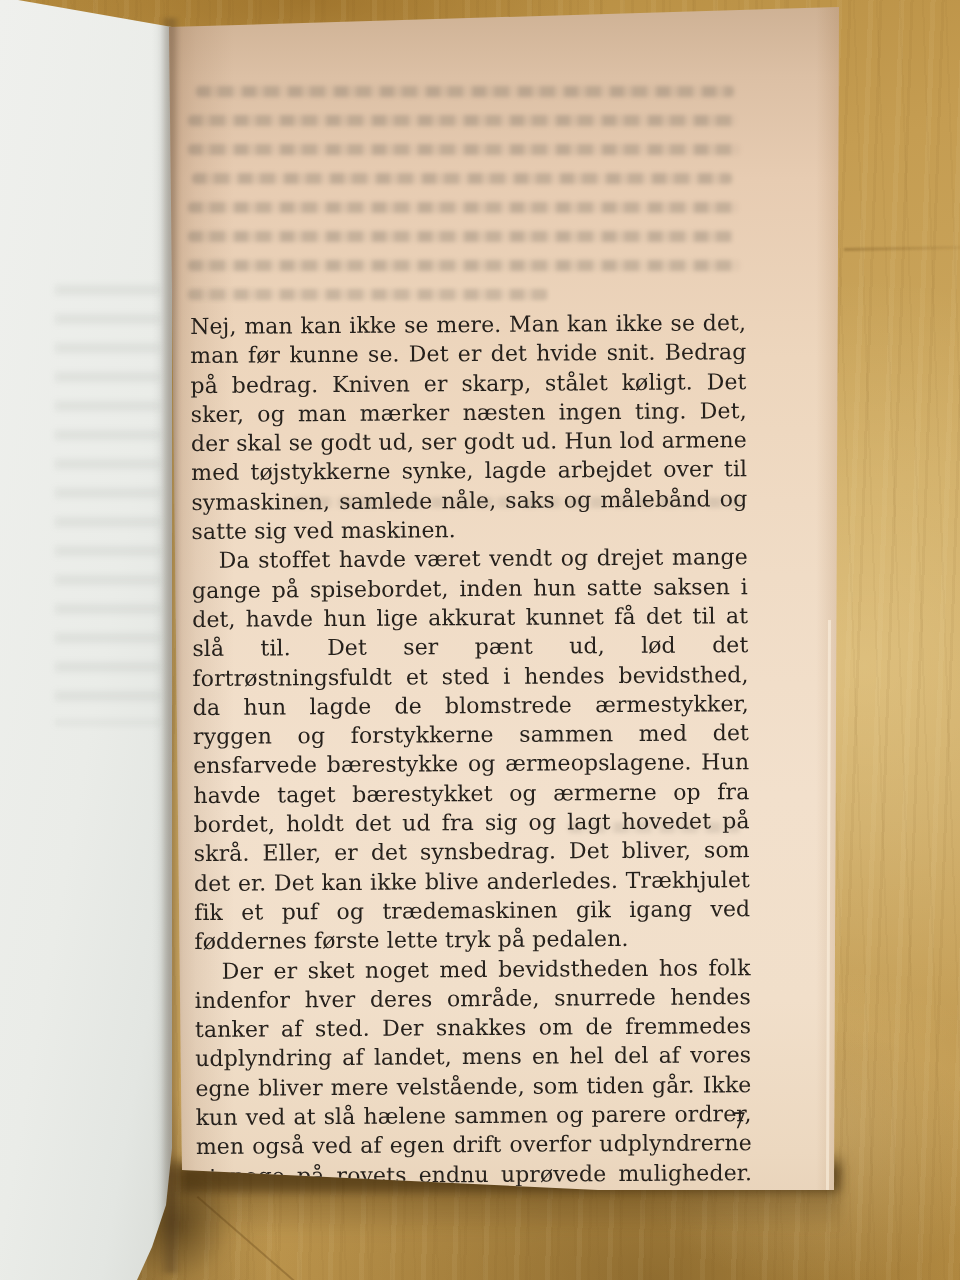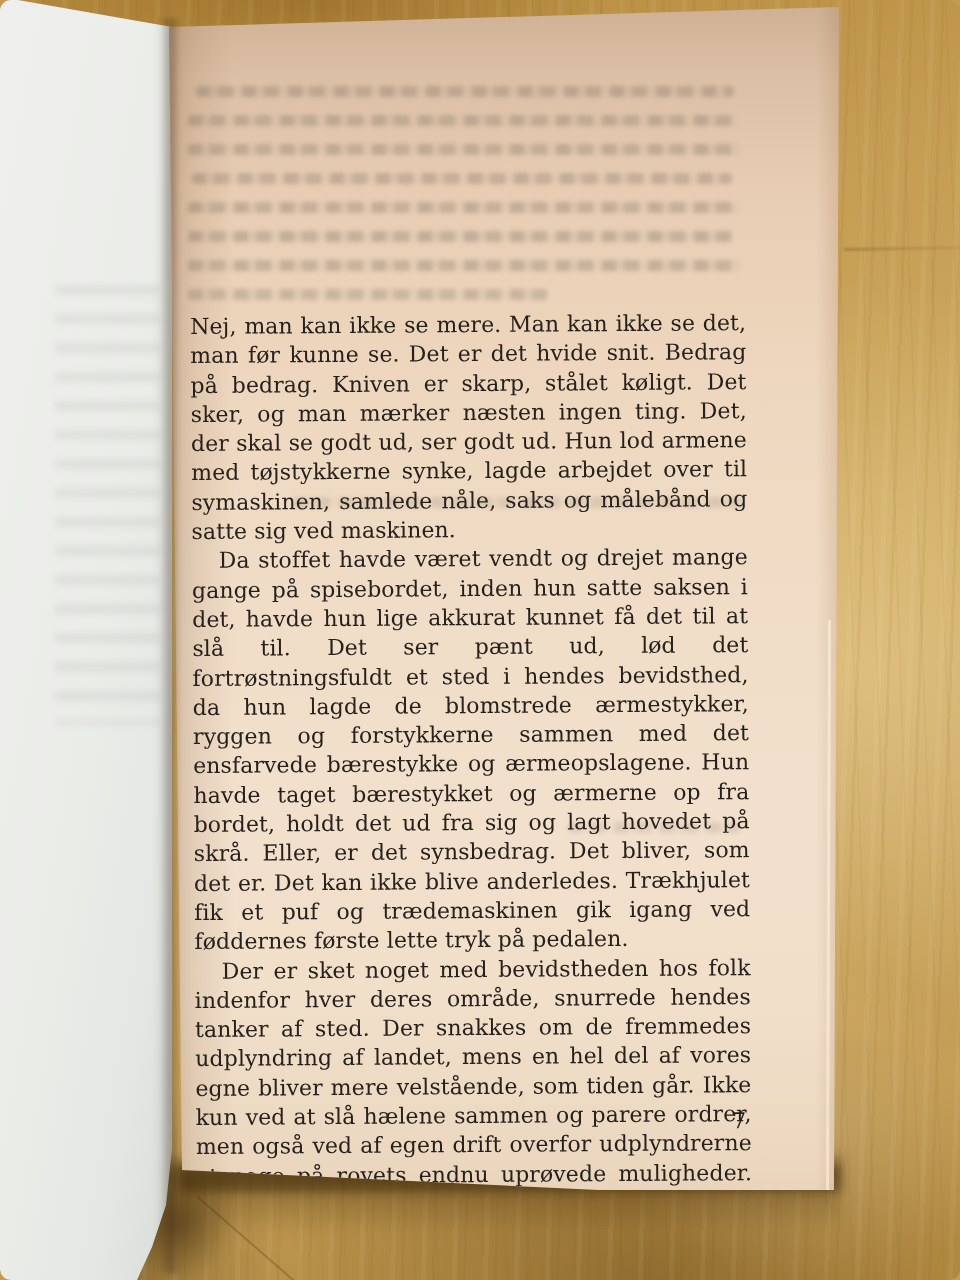--- a/index.html
+++ b/index.html
@@ -1,21 +1,21 @@
 <!DOCTYPE html>
 <html lang="da" style="--wood: #cba75f; --wood-dark: #b48a3e; --paper-main: #f0dcc6; --paper-left: #eff0ed; --ink: #26211c;"><head>
 <meta charset="utf-8">
 <style>
   html,body{margin:0;padding:0;}
   body{
     width:960px;height:1280px;overflow:hidden;
     font-family:"DejaVu Serif","Liberation Serif",serif;
     background:#c39c52;
   }
-  .scene{position:relative;width:960px;height:1280px;overflow:hidden;border-radius:11px;}
+  .scene{position:relative;width:960px;height:1280px;overflow:hidden;}
 
   
   .wood{
     position:absolute;inset:0;z-index:0;
     background:
       radial-gradient(42% 9% at 32% 0%, rgba(140,96,28,.55), transparent 75%),
       radial-gradient(55% 42% at 90% 52%, rgba(255,233,175,.38), transparent 72%),
       radial-gradient(30% 18% at 85% 88%, rgba(255,235,190,.22), transparent 70%),
       radial-gradient(60% 30% at 68% 100%, rgba(74,48,8,.40), transparent 75%),
       radial-gradient(30% 22% at 6% 100%, rgba(56,35,6,.52), transparent 78%),

